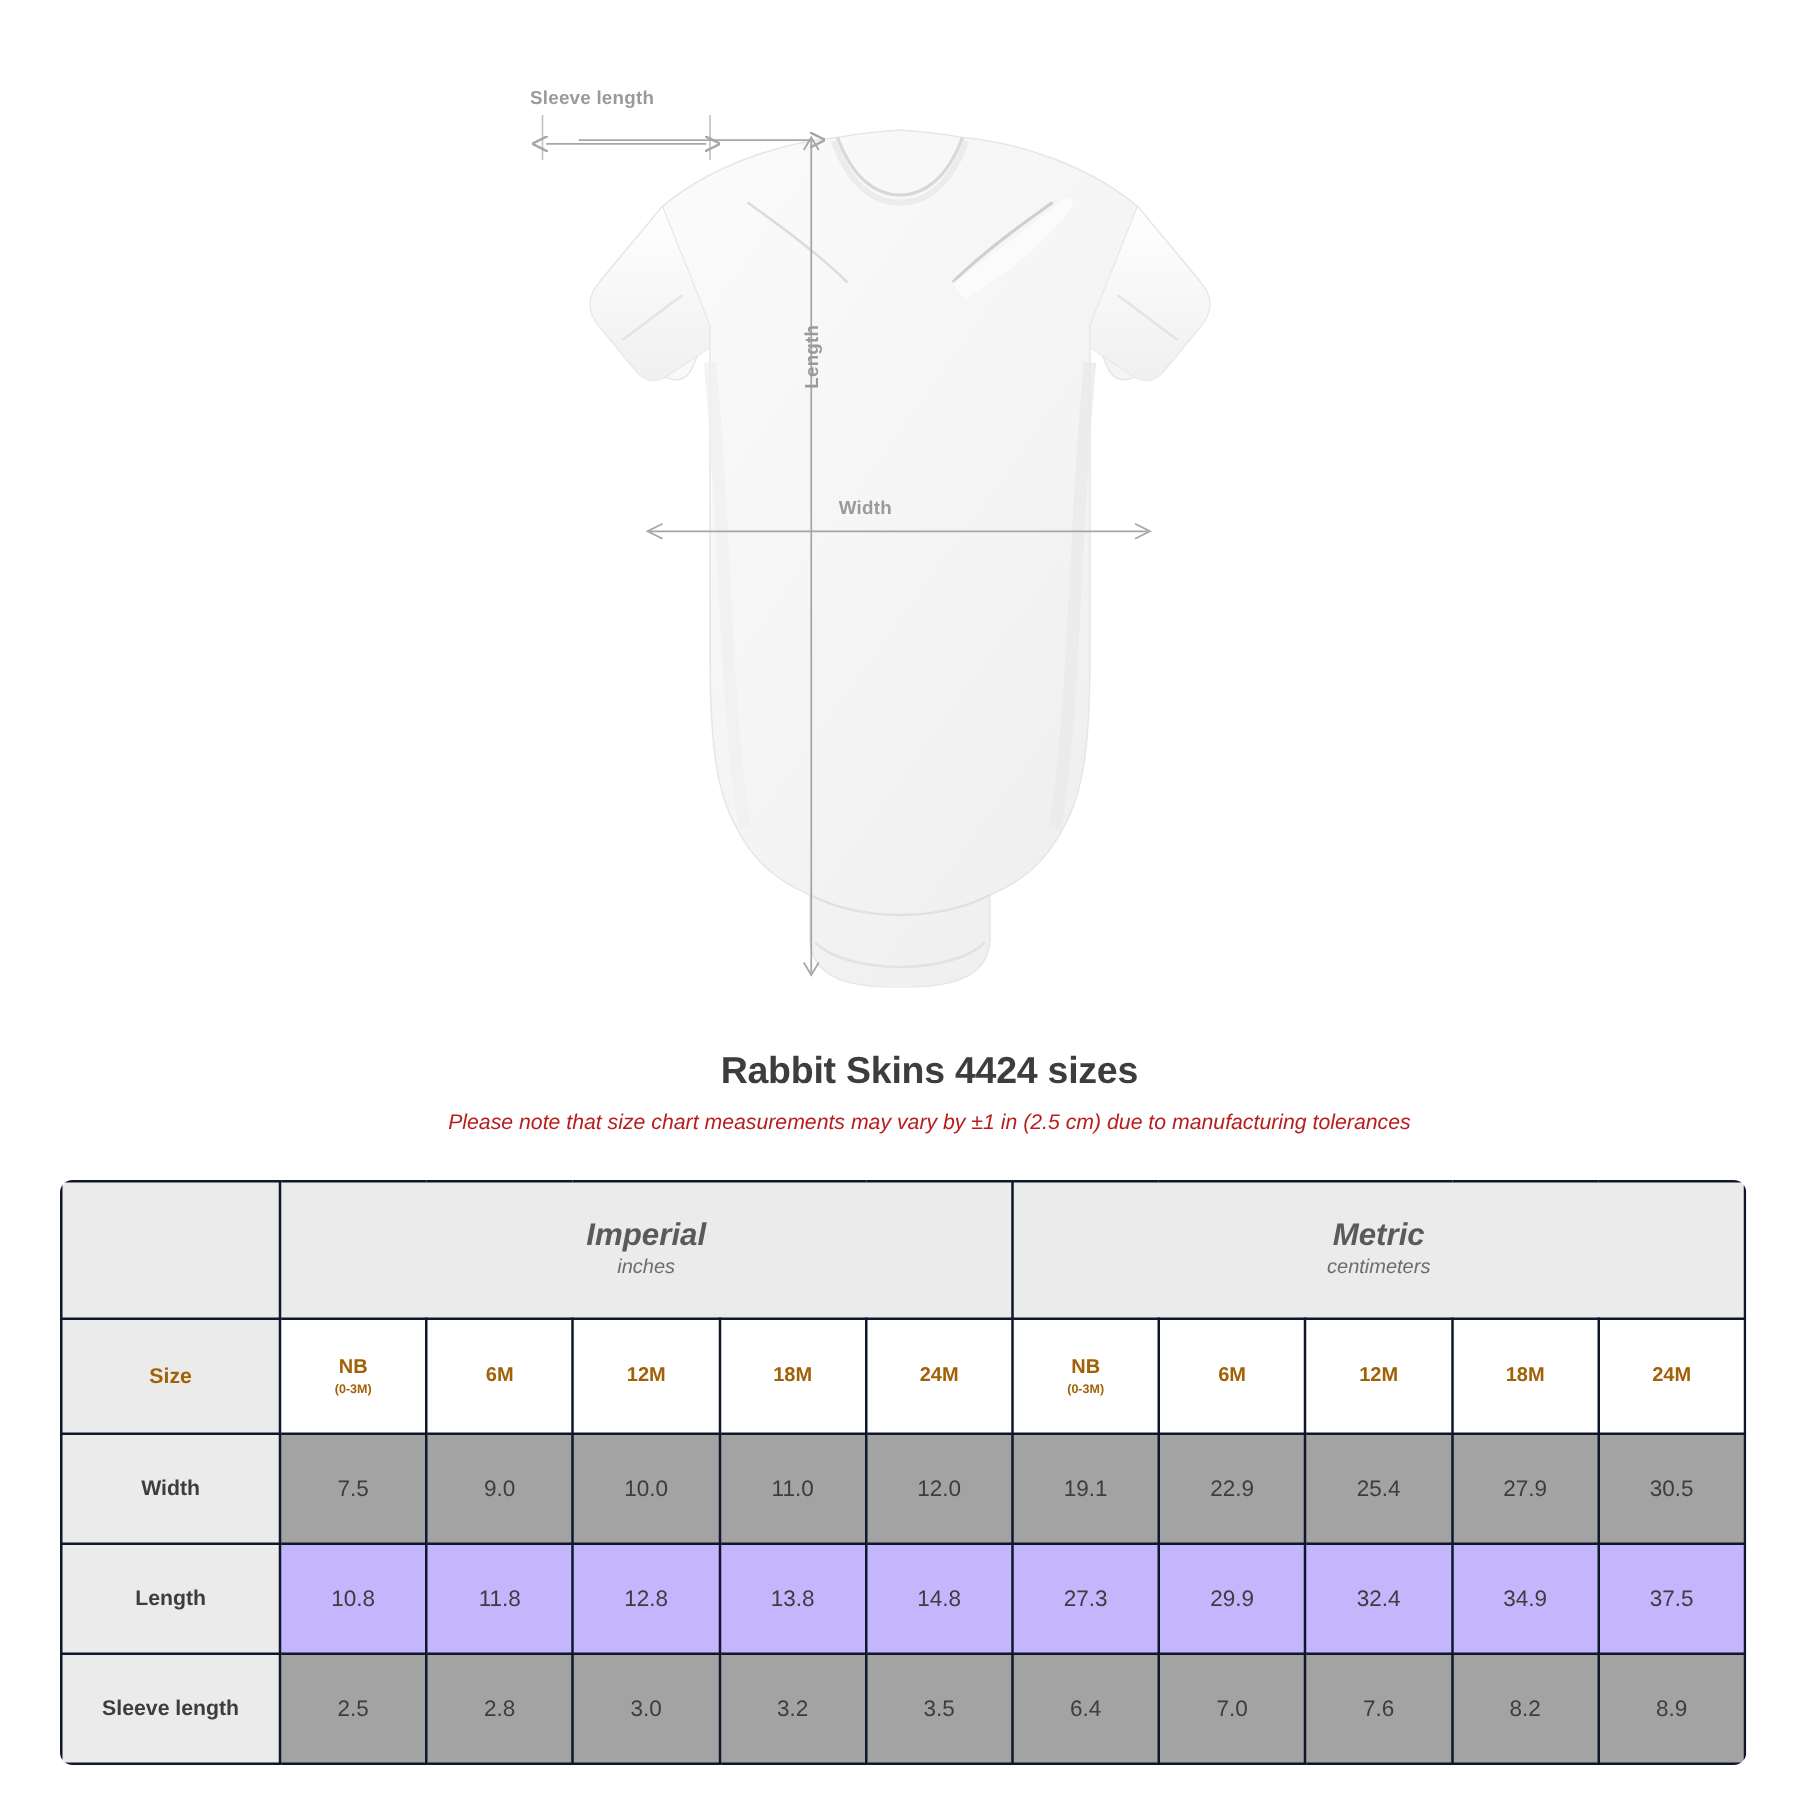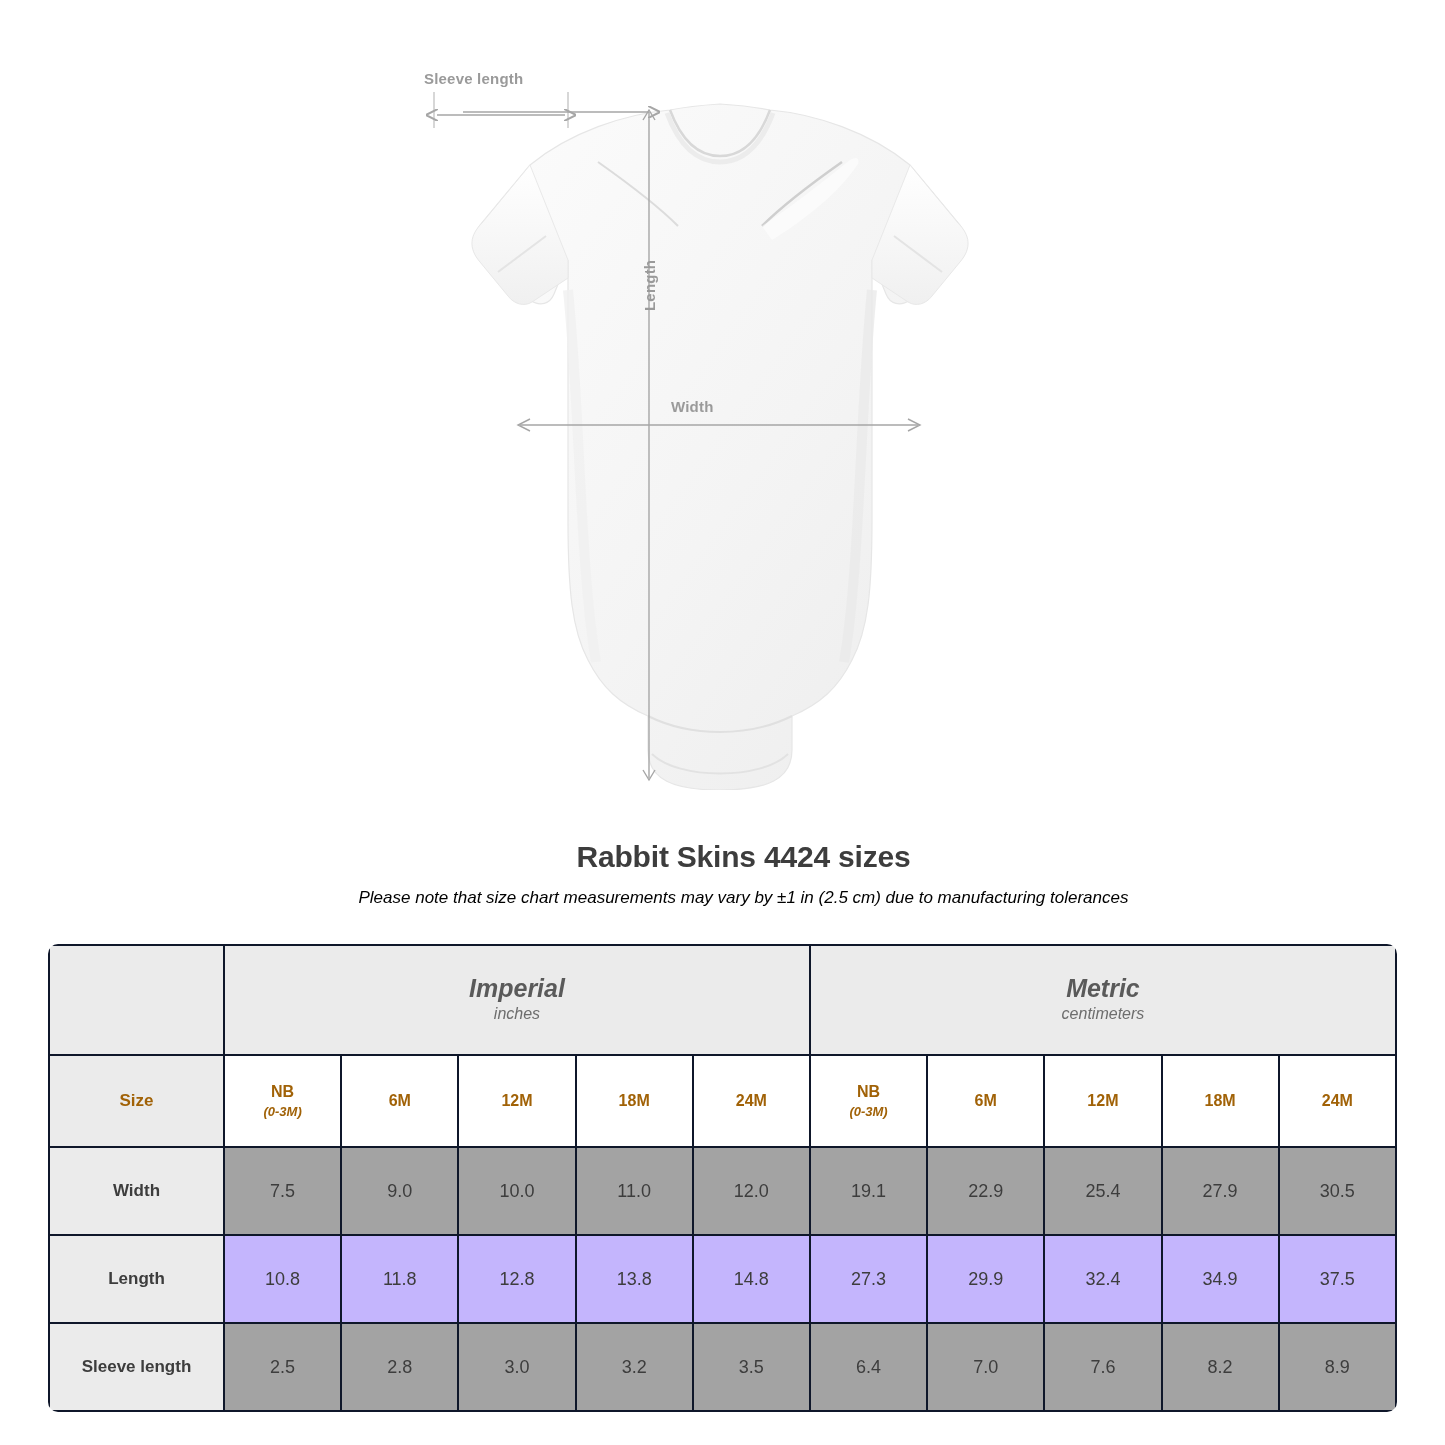--- a/index.html
+++ b/index.html
@@ -79,21 +79,21 @@
   .chart-title {
     font-size: 30px;
     font-weight: bold;
     color: #3d3d3d;
     margin: 0 0 14px 0;
     letter-spacing: -0.2px;
   }
   .chart-note {
     font-size: 17px;
     font-style: italic;
-    color: #000000;
+    color: #b91c1c;
     margin: 0;
   }
 
   
   .table-wrap {
     margin: 36px 48px 0 48px;
   }
   table.size-table {
     width: 1349px;
     border-collapse: collapse;
@@ -148,23 +148,22 @@
   }
   .row-odd td { background: #a3a3a3; }
   .row-even td { background: #c4b5fd; }
   .row-even td.rowhead { background: #ebebeb; }
   .row-odd td.rowhead { background: #ebebeb; }
   .col-head {
     width: 175px;
   }
   .nb-sub {
     display: block;
-    font-size: 13px;
-    font-weight: bold;
-    font-style: italic;
+    font-size: 10px;
+    font-weight: bold;
   }
 </style>
 </head>
 <body>
 
 <div class="page">
 
   <div class="illustration">
 
     <div class="garment-wrap">

